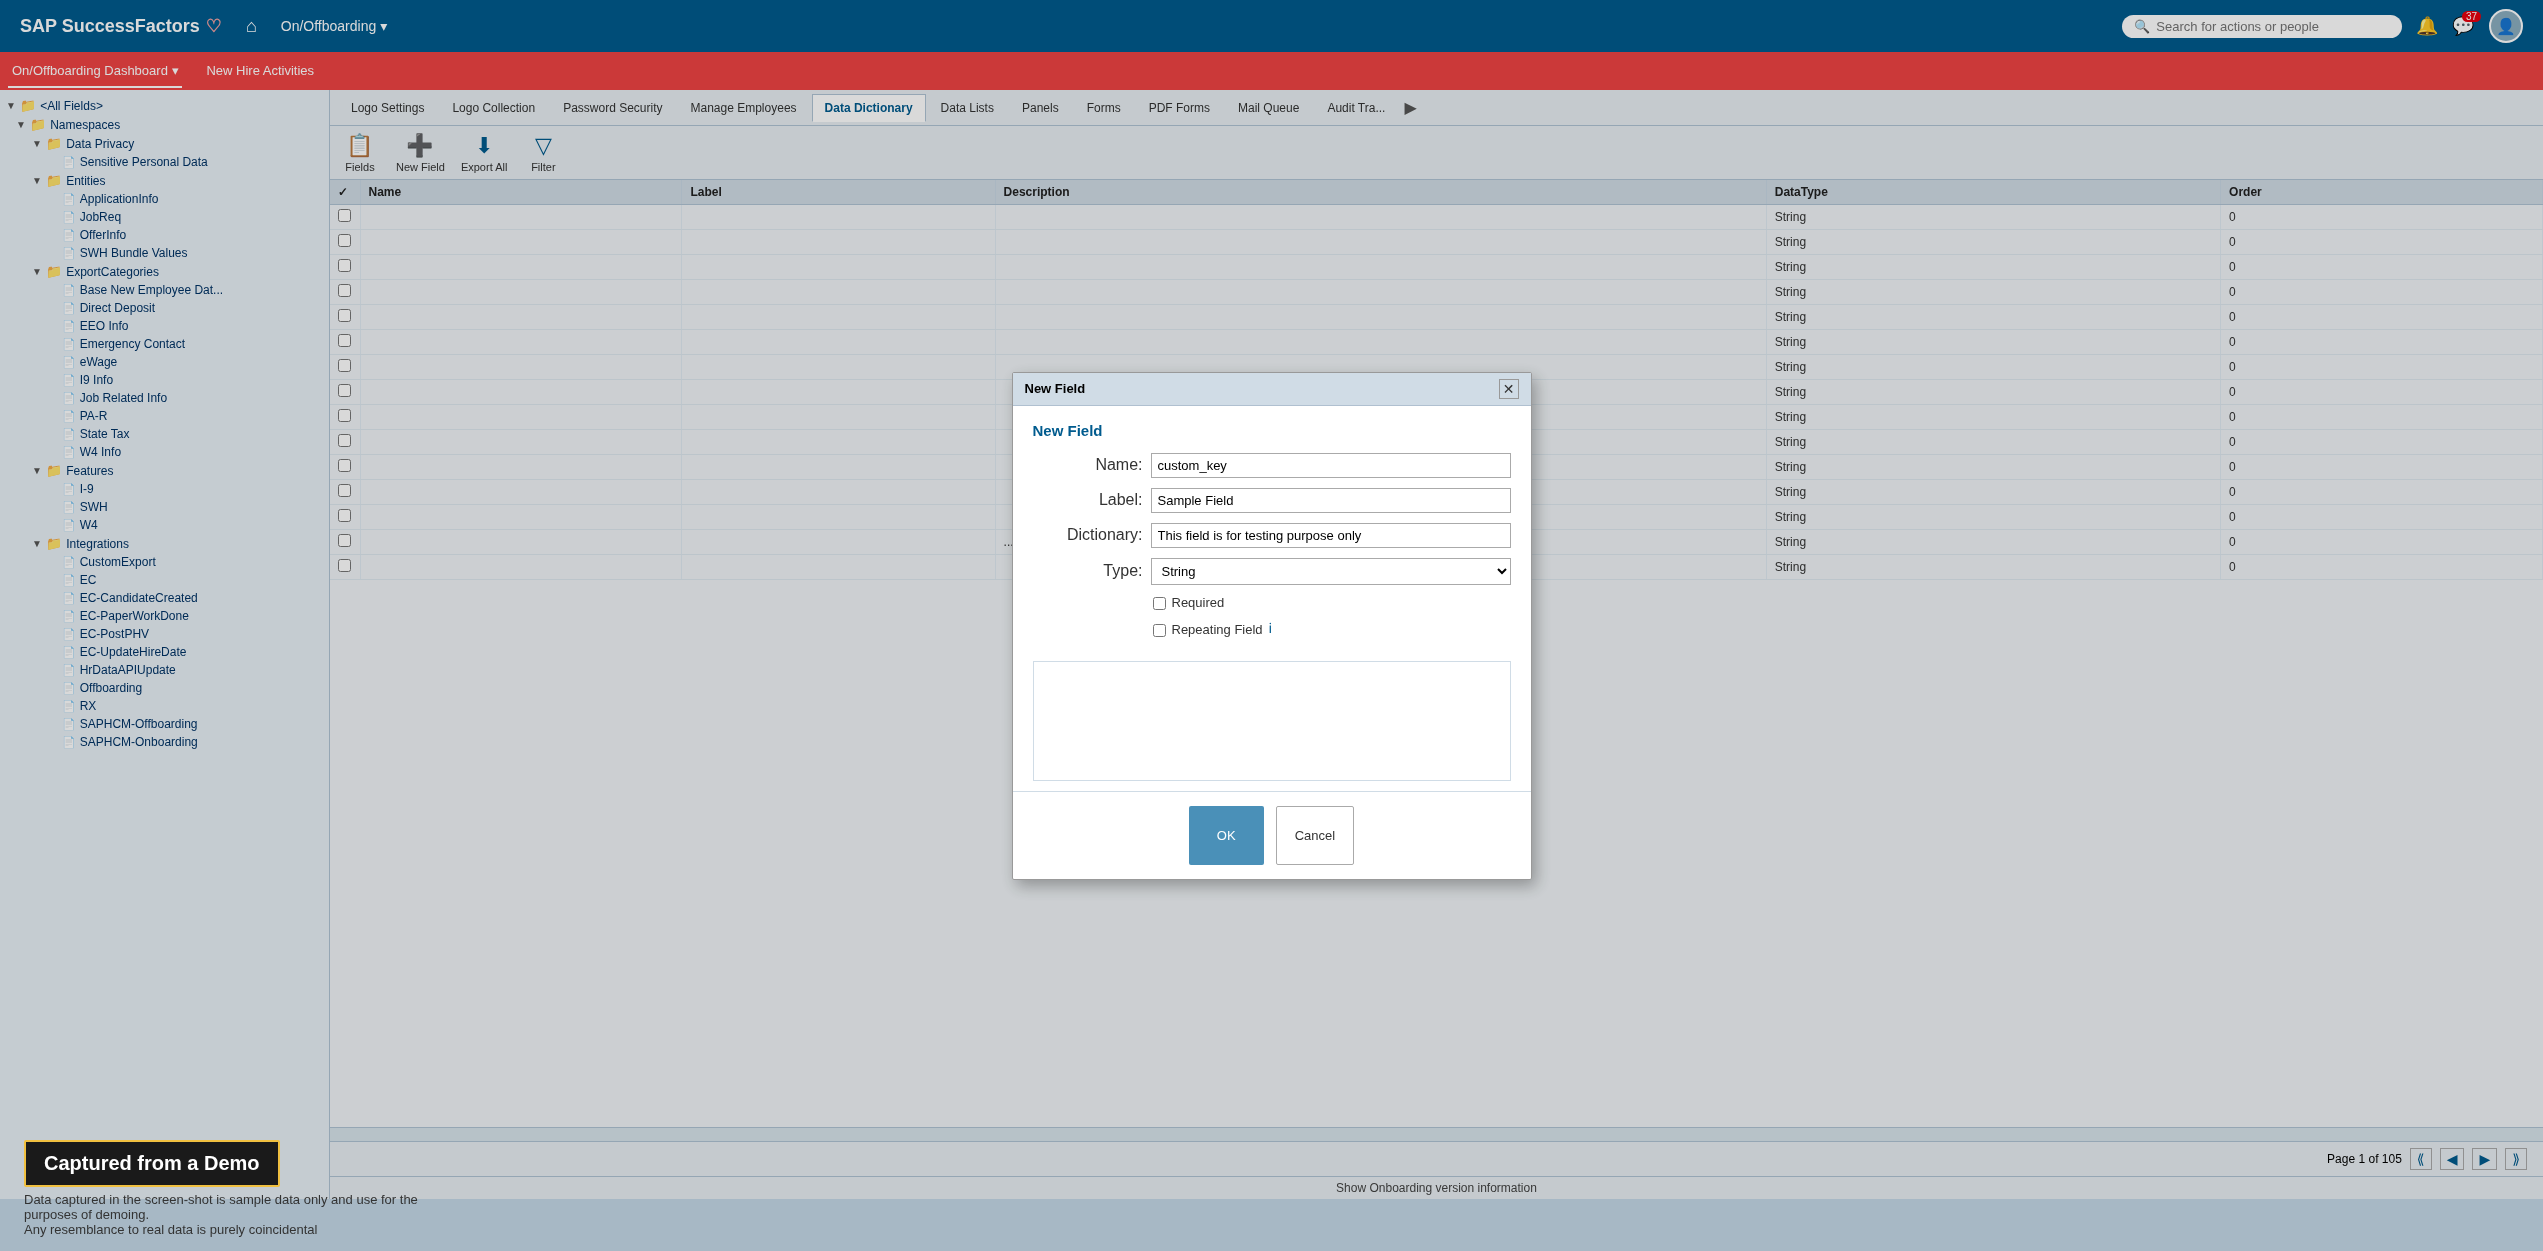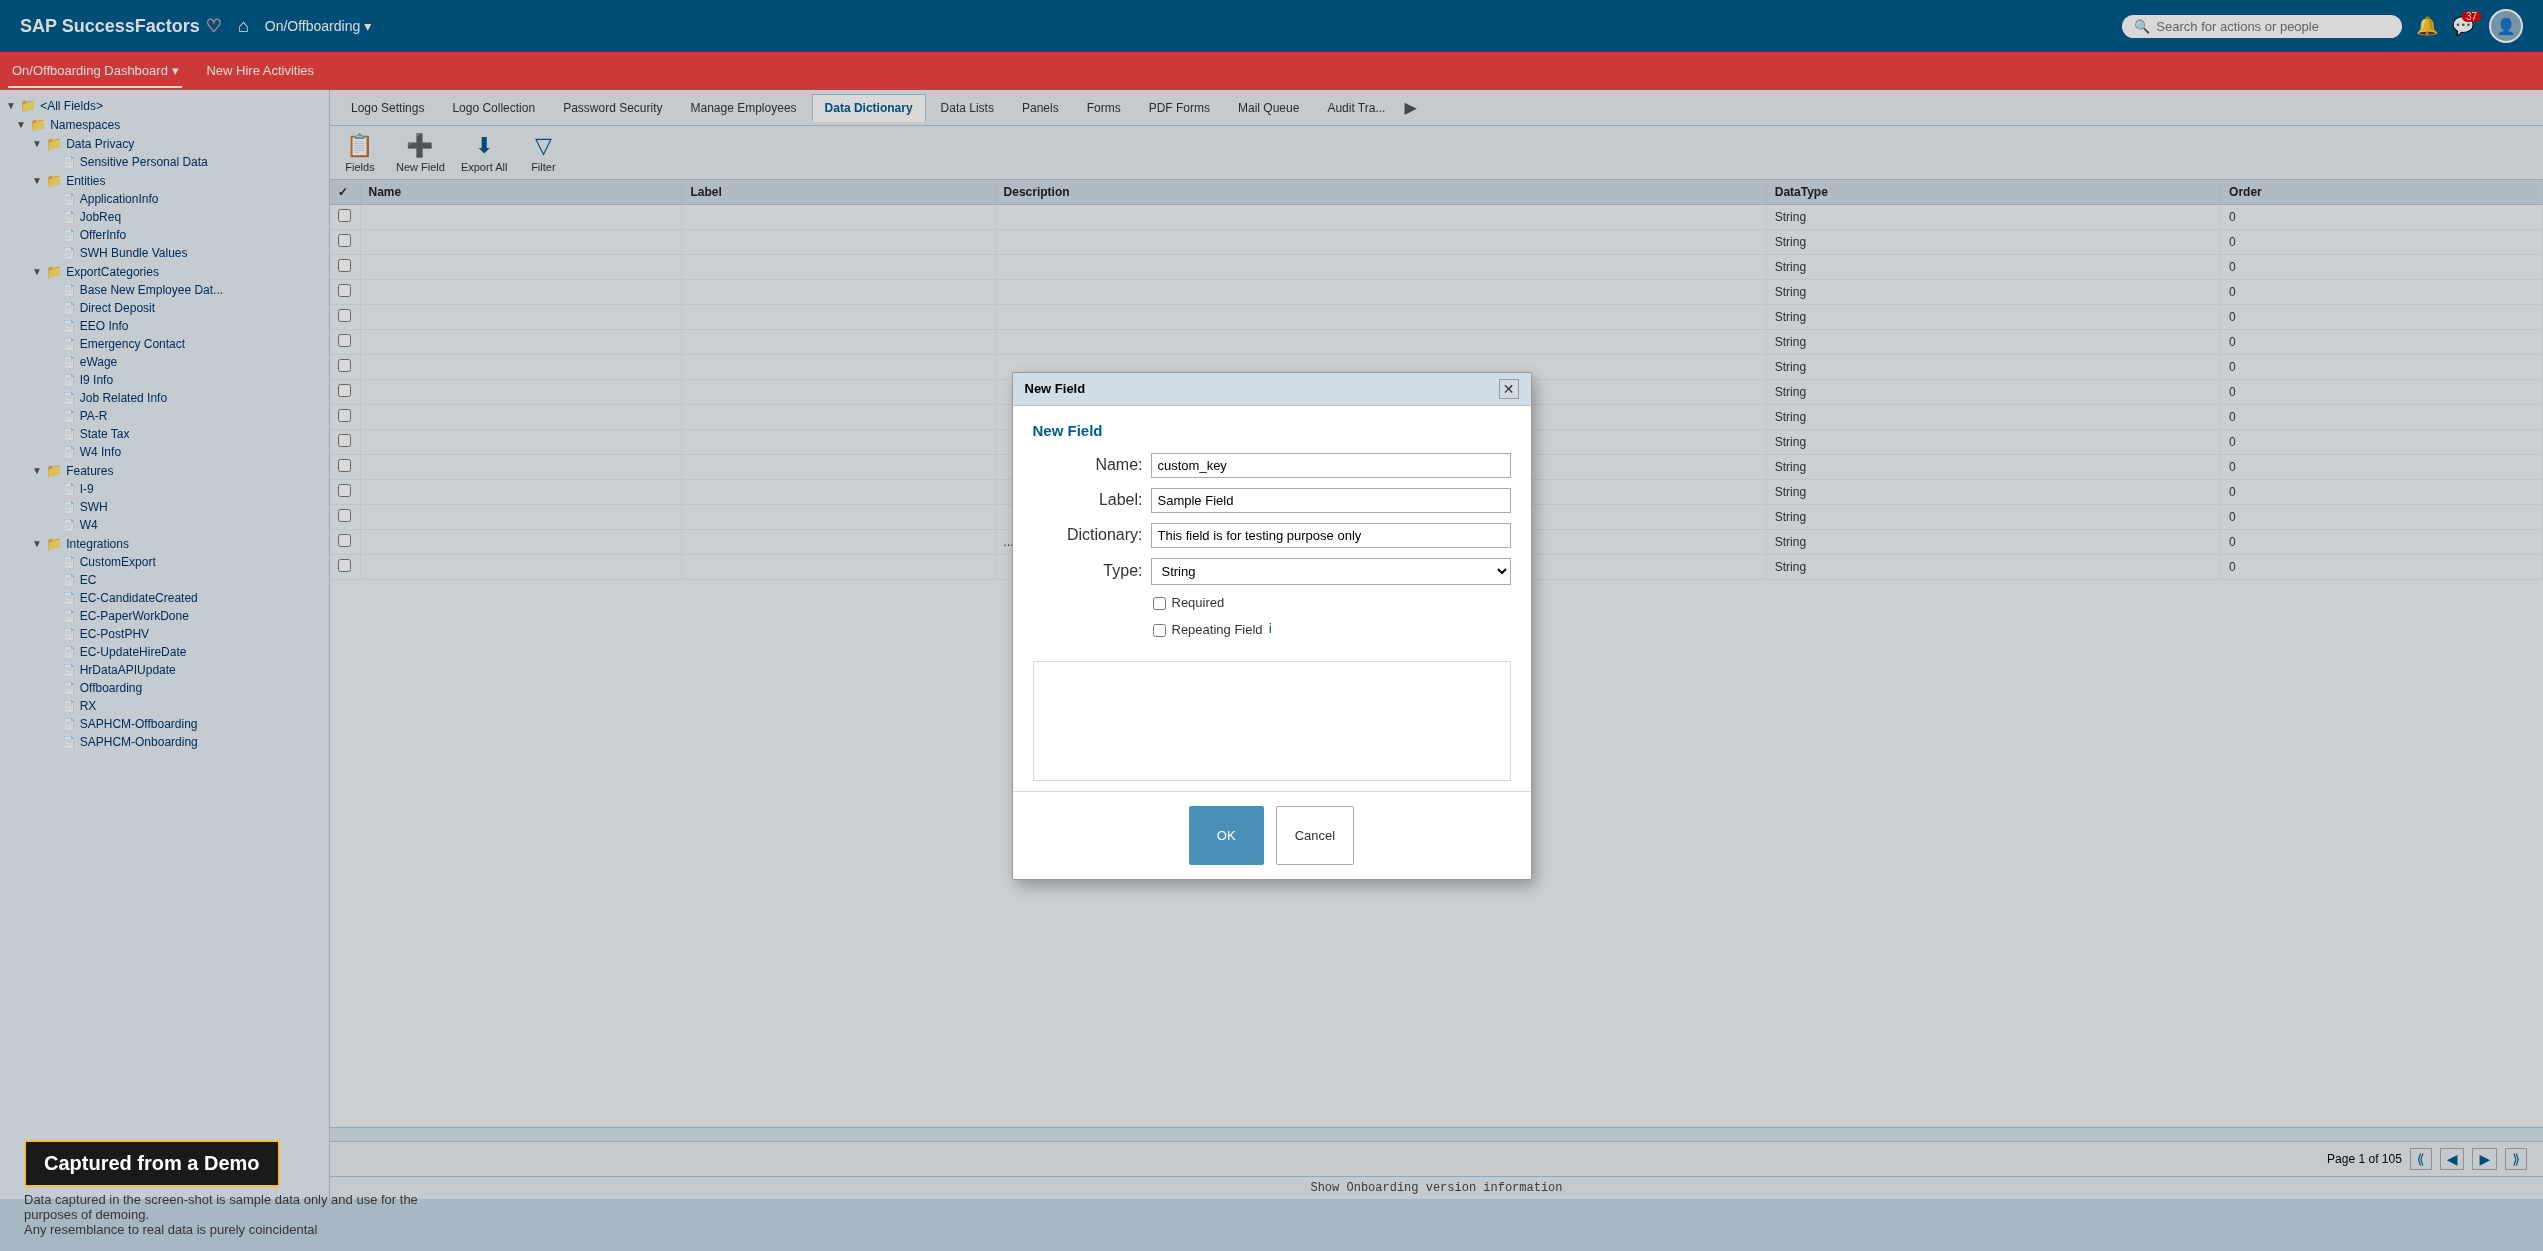--- a/index.html
+++ b/index.html
@@ -5,21 +5,21 @@
     * { box-sizing: border-box; margin: 0; padding: 0; }
     body { font-family: Arial, Helvetica, sans-serif; font-size: 13px; background: #c5d9e8; min-width: 2543px; min-height: 1251px; }
 
     
     .top-nav {
       background: #005b8e;
       display: flex;
       align-items: center;
       padding: 4px 20px;
       height: 52px;
-      gap: 16px;
+      gap: 24px;
     }
     .brand-logo {
       color: #fff;
       font-size: 18px;
       font-weight: bold;
       white-space: nowrap;
       display: flex;
       align-items: center;
       gap: 6px;
     }
@@ -255,21 +255,20 @@
 
     
     .version-bar {
       background: #e8eef2;
       border-top: 1px solid #b0c4d4;
       text-align: center;
       font-size: 12px;
       padding: 4px;
       color: #444;
       cursor: pointer;
-      font-family: Liberation Mono, monospace;
     }
 
     
     .h-scroll-area {
       background: #d8e4ec;
       height: 14px;
       border-top: 1px solid #b0c4d4;
       display: flex;
       align-items: center;
     }

